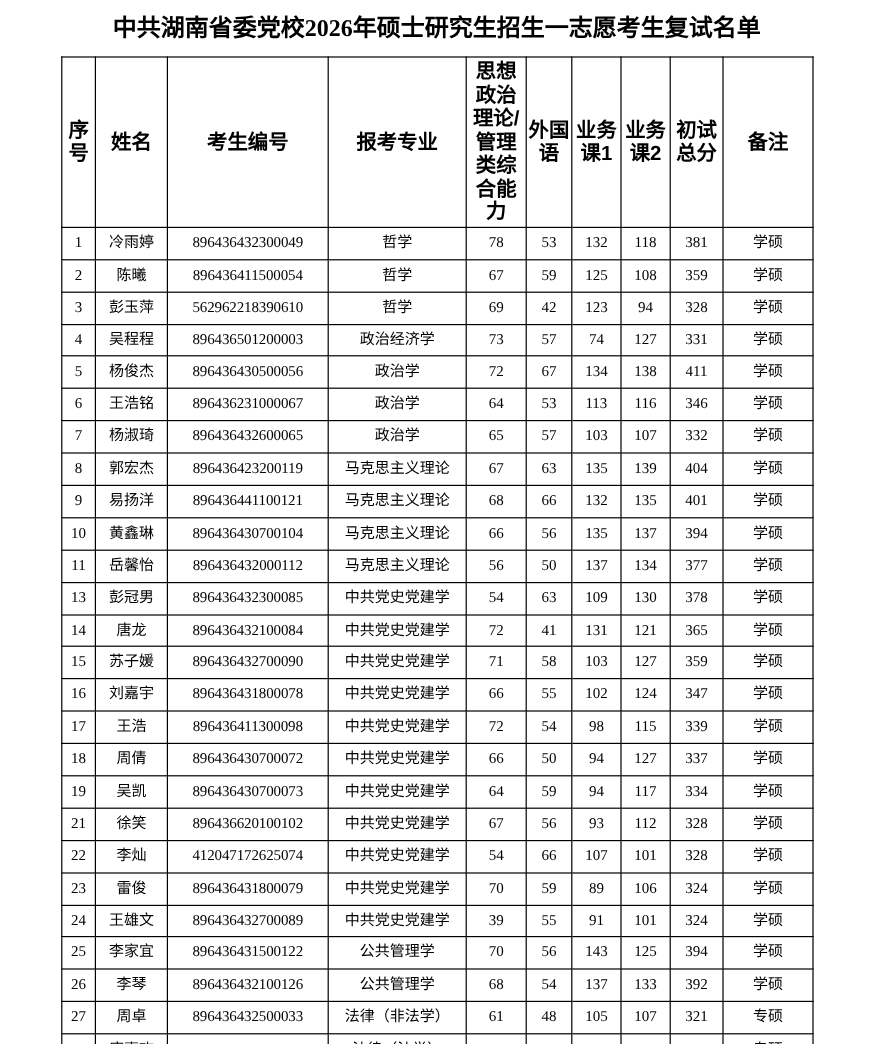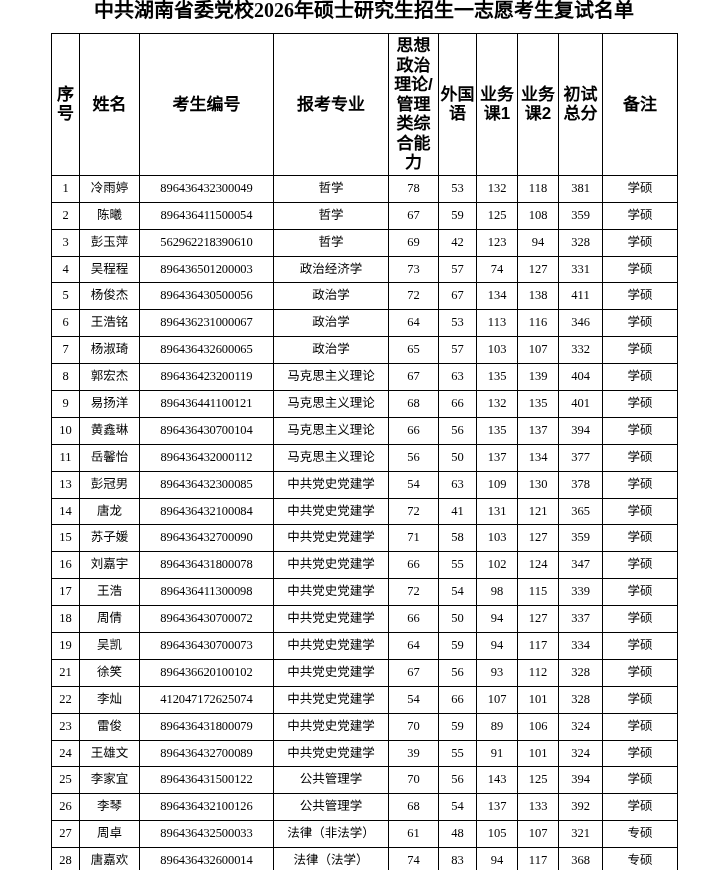--- a/index.html
+++ b/index.html
@@ -23,20 +23,21 @@
     box-sizing: border-box;
   }
 
   .doc-title {
     text-align: center;
     font-family: "Liberation Serif", "DejaVu Serif", serif;
     font-weight: bold;
     font-size: 20px;
     letter-spacing: 0px;
     line-height: 1.0;
+    padding-top: 14px;
     padding-bottom: 0px;
     color: #000000;
     white-space: nowrap;
   }
 
   .table-wrap {
     width: 626px;
     margin: 13px auto 0 auto;
   }
 

